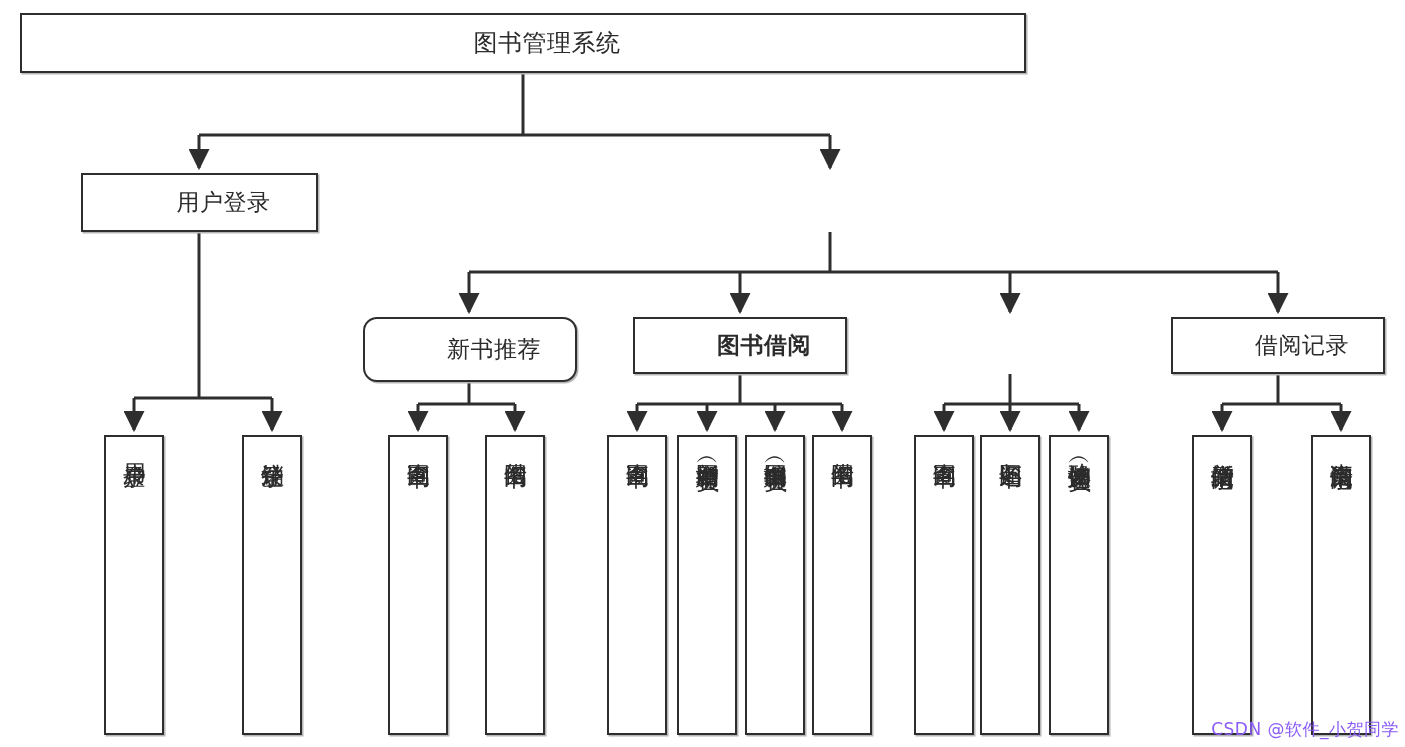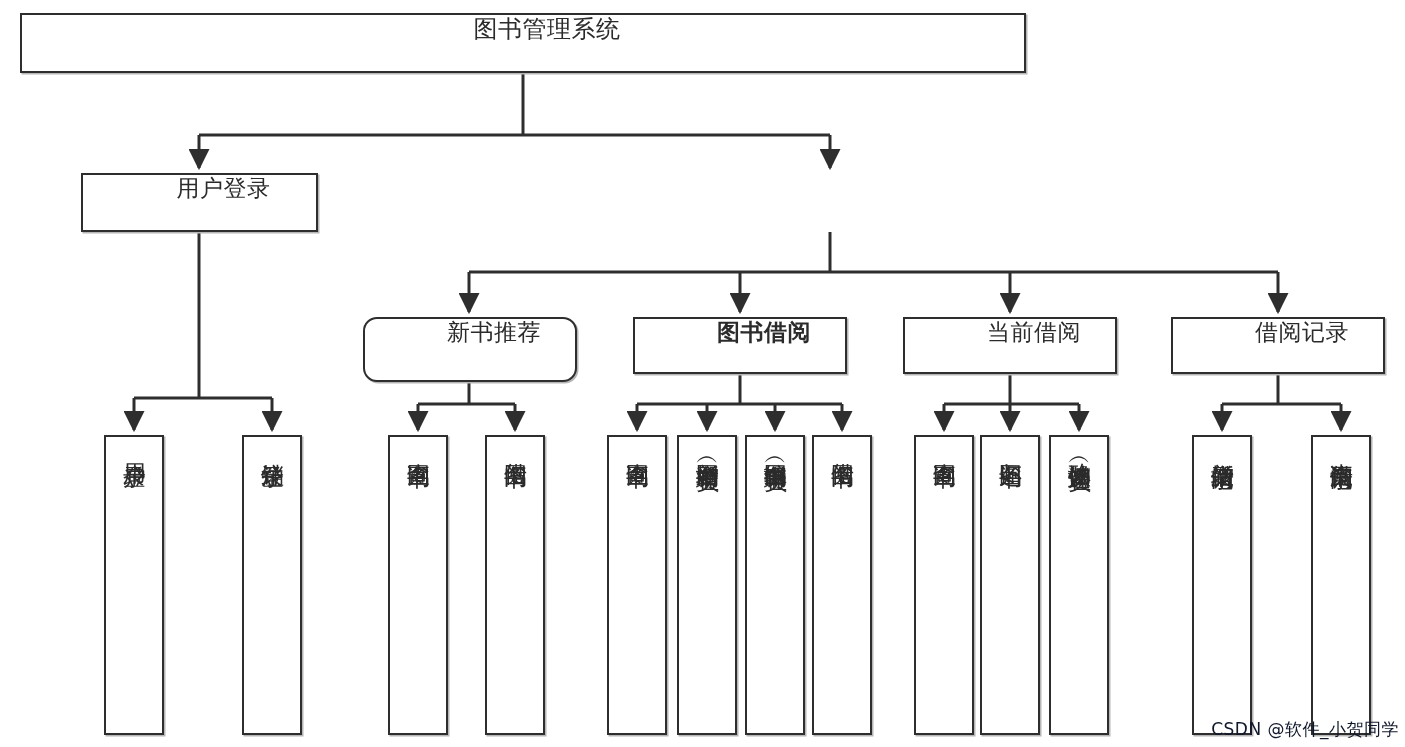--- a/index.html
+++ b/index.html
@@ -23,21 +23,21 @@
     height: 747px;
     pointer-events: none;
   }
   .node {
     position: absolute;
     box-sizing: border-box;
     border: 2px solid #2e2e2e;
     background: #ffffff;
     box-shadow: 1.5px 1.5px 0 0 #b6b6b6;
     display: flex;
-    align-items: flex-start;
+    align-items: center;
     justify-content: center;
     color: #2b2b2b;
     padding-left: 48px;
   }
   .node.h .lbl {
     font-size: 23px;
     line-height: 1.2;
     letter-spacing: 0.5px;
     white-space: nowrap;
   }
@@ -53,21 +53,21 @@
     line-height: 1.12;
     letter-spacing: 1px;
     white-space: nowrap;
   }
   .node.lvl0 .lbl { font-size: 24px; }
   #watermark {
     position: absolute;
     right: 6px;
     bottom: 6px;
     font-size: 17px;
-    color: #0f172a;
+    color: #8b5cf6;
     letter-spacing: 0.5px;
     white-space: nowrap;
     user-select: none;
   }
 </style>
 </head>
 <body>
 
 <div id="canvas">
 
@@ -128,23 +128,20 @@
   <div class="node h" style="left:81px; top:173px; width:237px; height:59px;">
     <span class="lbl">用户登录</span>
   </div>
 
   <div class="node h" style="left:363px; top:317px; width:214px; height:65px;border-radius:14px;">
     <span class="lbl">新书推荐</span>
   </div>
   <div class="node h" style="left:633px; top:317px; width:214px; height:57px;font-weight:bold;">
     <span class="lbl">图书借阅</span>
   </div>
-  <div class="node h" style="left:903px; top:317px; width:214px; height:57px;">
-    <span class="lbl">当前借阅</span>
-  </div>
   <div class="node h" style="left:1171px; top:317px; width:214px; height:57px;">
     <span class="lbl">借阅记录</span>
   </div>
 
   <div class="node v" style="left:104px; top:435px; width:60px; height:300px;">
     <span class="lbl">用户登录</span>
   </div>
   <div class="node v" style="left:242px; top:435px; width:60px; height:300px;">
     <span class="lbl">注销登录</span>
   </div>

